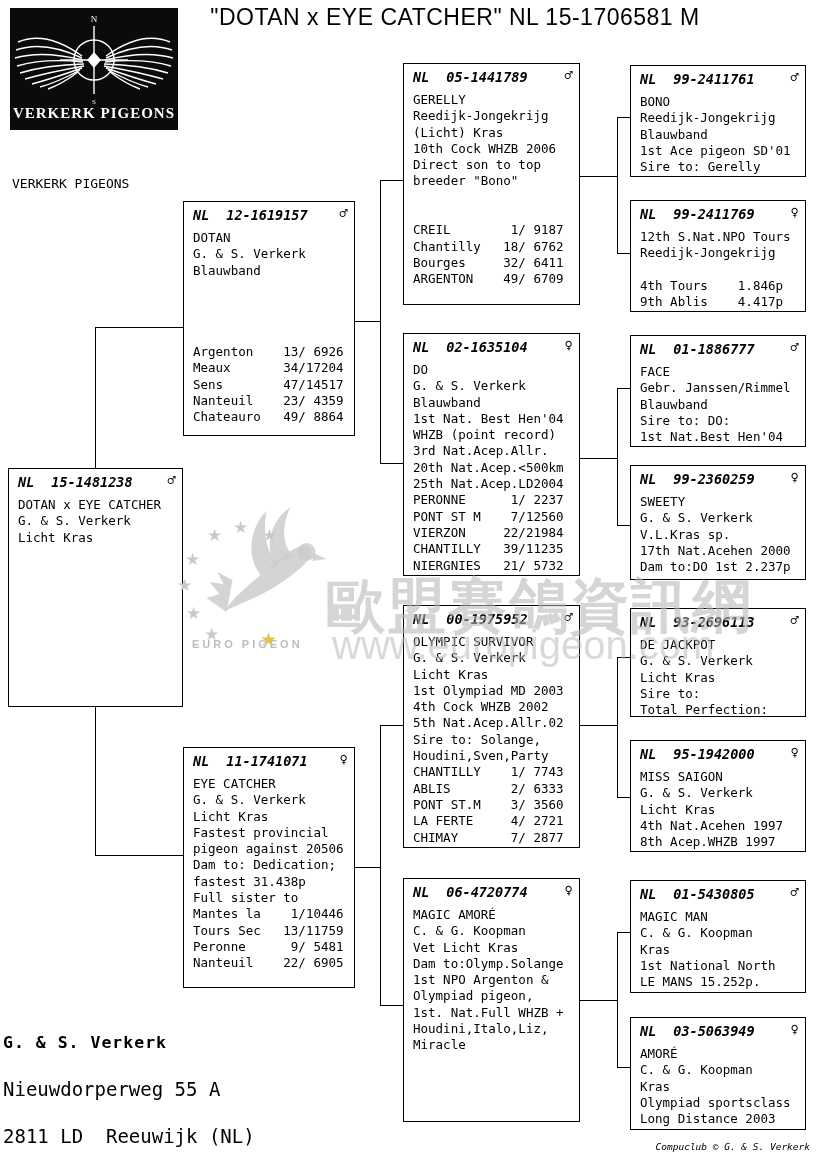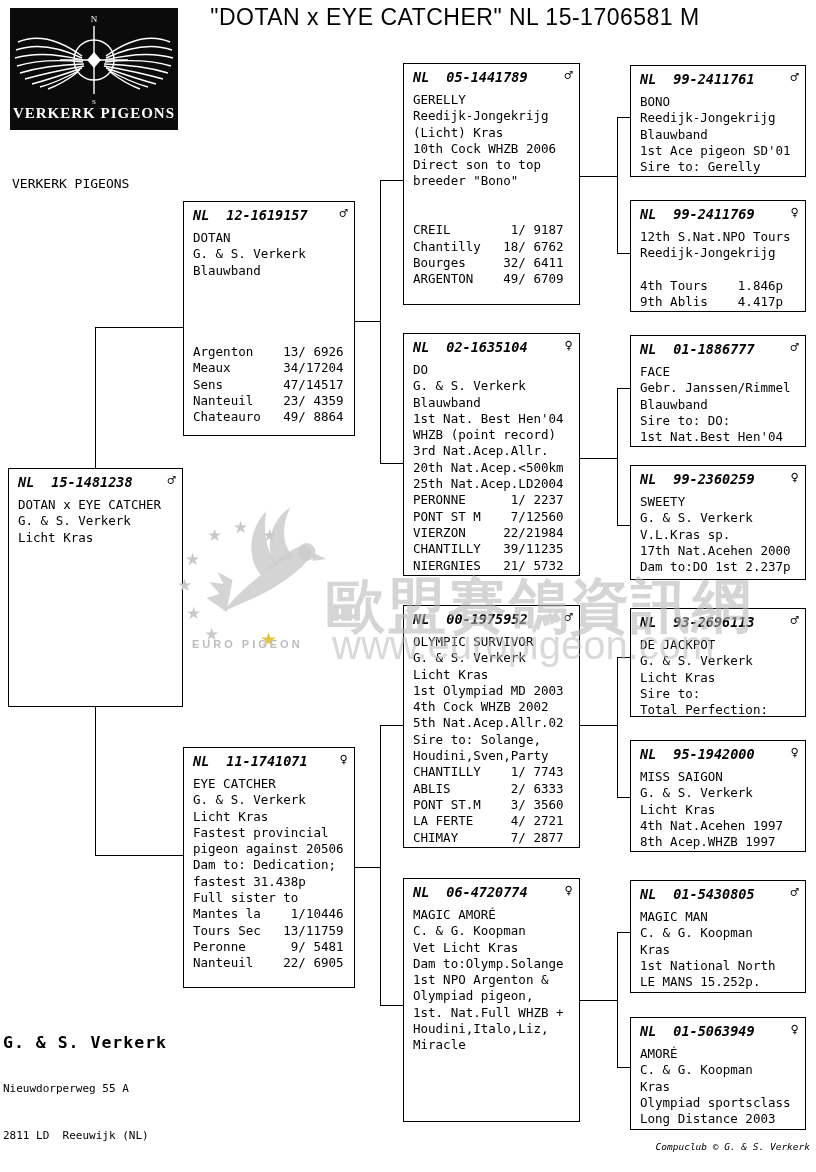--- a/index.html
+++ b/index.html
@@ -16,21 +16,21 @@
         padding:4px 6px 0 9px;}
   .hdr{display:flex;align-items:flex-start;font-weight:bold;font-style:italic;
        font-size:13.5px;line-height:18px;}
   .hdr .ring{margin-left:17px;}
   .hdr .sex{margin-left:auto;font-size:14px;line-height:14px;}
   .pbody{margin-top:6px;}
   .pline{white-space:pre;font-size:12.5px;line-height:16.3px;height:16.3px;}
   .cline{position:absolute;background:#000;}
   .owner{position:absolute;left:3px;top:1033px;}
   .owner-name{font-weight:bold;font-size:16.5px;letter-spacing:1px;margin-bottom:8px;}
-  .owner .pline{font-size:11px;line-height:20px;height:20px;margin-top:27px;}
+  .owner .pline{font-size:19px;line-height:20px;height:20px;margin-top:27px;}
   .credit{position:absolute;right:6px;top:1141px;font-style:italic;font-size:9.5px;}
   .watermark{position:absolute;left:0;top:0;width:816px;height:1172px;pointer-events:none;z-index:10;}
   .star{position:absolute;font-size:17px;line-height:1;font-family:"DejaVu Sans",sans-serif;}
   .wm-brand{position:absolute;left:192px;top:638px;font-family:Liberation Sans, sans-serif;
         font-weight:bold;font-size:11px;letter-spacing:3px;}
   .wm-cjk{position:absolute;left:326px;top:576px;font-size:59px;line-height:1;letter-spacing:2px;
         font-weight:bold;font-family:"DejaVu Sans",sans-serif;}
   .wm-url{position:absolute;left:332px;top:625px;font-family:"Liberation Sans",sans-serif;
         font-size:40px;line-height:1;}
 </style>
@@ -321,21 +321,21 @@
           <div class="pline">MAGIC MAN</div>
           <div class="pline">C. &amp; G. Koopman</div>
           <div class="pline">Kras</div>
           <div class="pline">1st National North</div>
           <div class="pline">LE MANS 15.252p.</div>
         </div>
       </div>
       <div class="pbox" style="left: 630px; top: 1017px; width: 176px; height: 113px;">
         <div class="hdr">
           <span class="country">NL</span>
-          <span class="ring">01-5063949</span>
+          <span class="ring">03-5063949</span>
           <span class="sex">♀</span>
         </div>
         <div class="pbody">
           <div class="pline">AMORÉ</div>
           <div class="pline">C. &amp; G. Koopman</div>
           <div class="pline">Kras</div>
           <div class="pline">Olympiad sportsclass</div>
           <div class="pline">Long Distance 2003</div>
         </div>
       </div>

